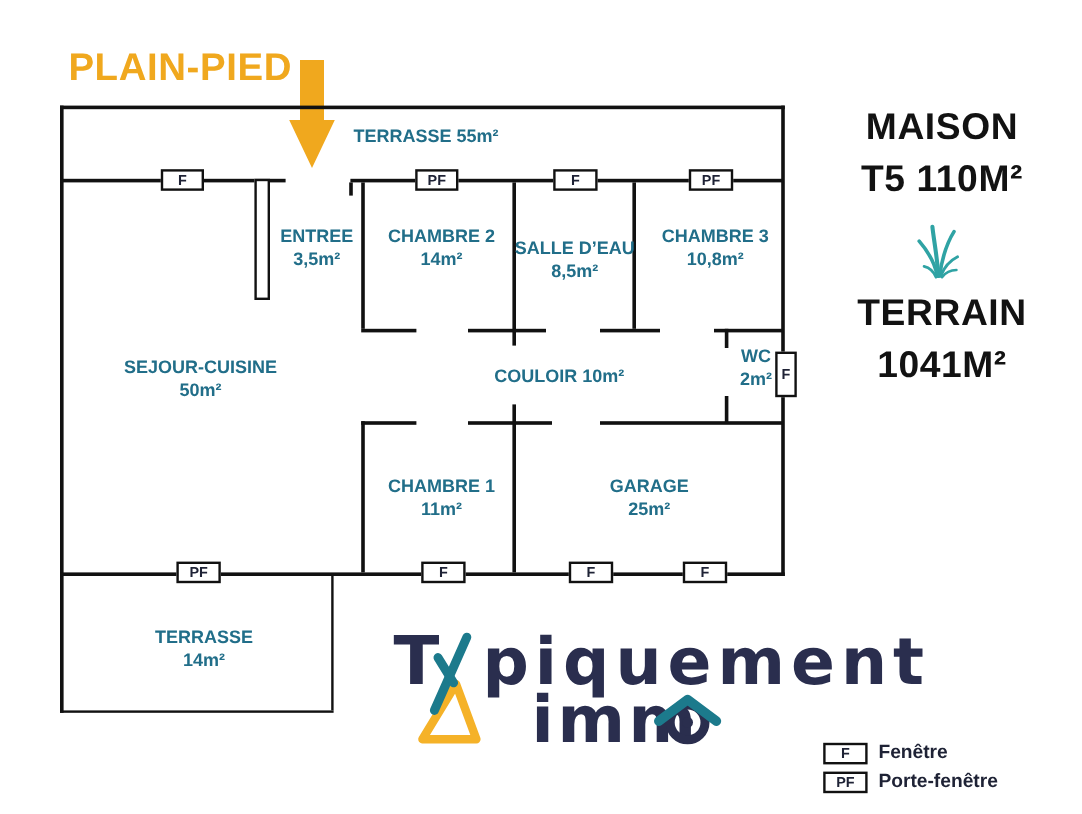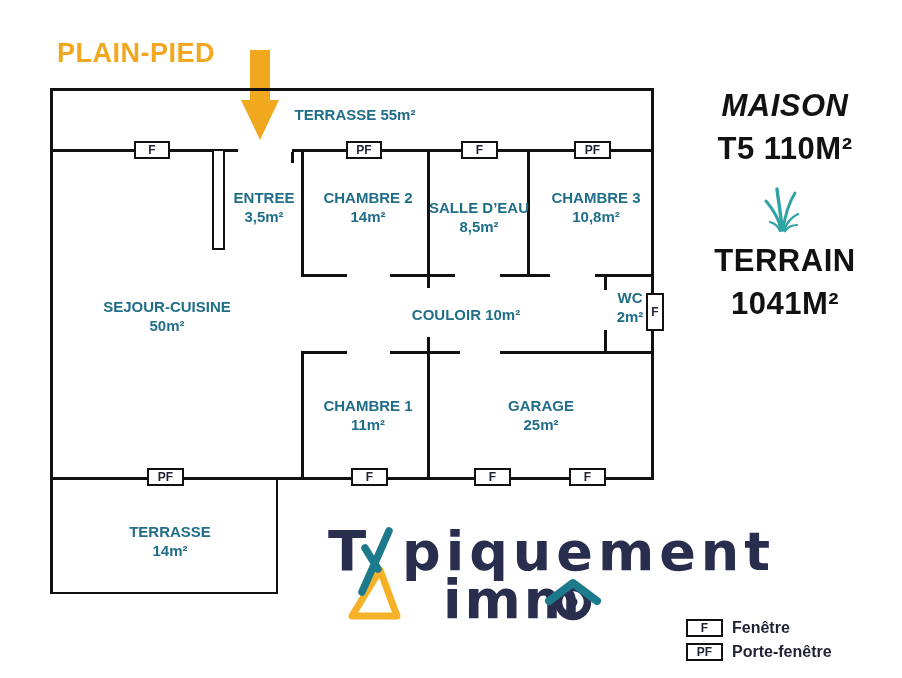--- a/index.html
+++ b/index.html
@@ -15,21 +15,21 @@
     display:flex; align-items:center; justify-content:center;
     font-size:12px; font-weight:bold; color:#1e2235; line-height:1;
   }
   .room-label {
     position:absolute; transform:translate(-50%,-50%);
     color:#216e89; font-weight:bold; font-size:15px; line-height:19px;
     text-align:center; white-space:nowrap;
   }
   .floor-label {
     position:absolute; left:57px; top:38px; color:#f0a81e;
-    font-size:27px; font-weight:bold; letter-spacing:0.5px;
+    font-size:32px; font-weight:bold; letter-spacing:0.5px;
   }
   .info-text {
     position:absolute; left:672px; width:226px; text-align:center;
     color:#121212; font-weight:bold; font-size:31px; letter-spacing:0.5px;
     line-height:32px; white-space:nowrap;
   }
   .legend { position:absolute; left:686px; top:619px; }
   .legend-row { display:flex; align-items:center; margin-bottom:6px; }
   .legend-box {
     width:37px; height:18px; border:2px solid #111111; background:#fff;
@@ -147,21 +147,21 @@
   </div>
   <div class="room-label" style="left:541px; top:415px;">
     <div>GARAGE</div>
     <div>25m²</div>
   </div>
   <div class="room-label" style="left:170px; top:541px;">
     <div>TERRASSE</div>
     <div>14m²</div>
   </div>
 
-  <div class="info-text" style="top:90px;font-style:italic;">MAISON</div>
+  <div class="info-text" style="top:90px;">MAISON</div>
   <div class="info-text" style="top:133px;">T5 110M²</div>
 
   <svg style="left:758px; top:186px;" width="48" height="48" viewBox="0 0 48 48">
     <g fill="none" stroke="#2fa3a4" stroke-linecap="round">
       <path d="M23,44 C21,32 14,22 8,15" stroke-width="3"></path>
       <path d="M24,44 C23,28 20,13 19,3" stroke-width="3.4"></path>
       <path d="M25,44 C27,29 32,15 37,7" stroke-width="3"></path>
       <path d="M26,44 C29,36 34,31 40,28" stroke-width="2.4"></path>
       <path d="M27,45 C30,41 34,39 39,39" stroke-width="2.2"></path>
       <path d="M22,45 C20,40 16,37 12,36" stroke-width="2.2"></path>

